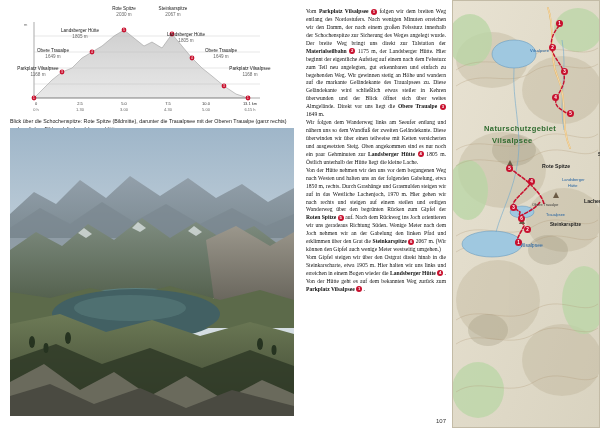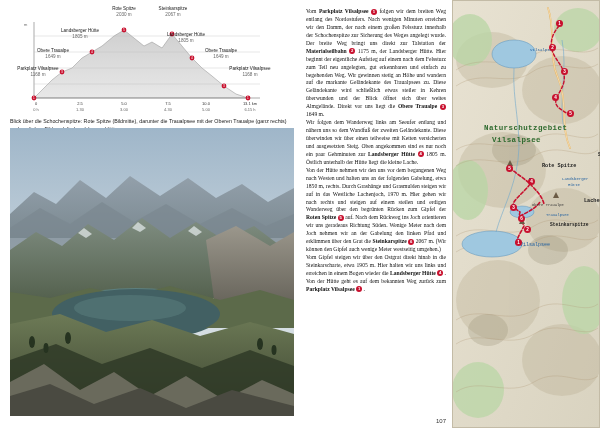--- a/index.html
+++ b/index.html
@@ -54,21 +54,21 @@
   }
   .pagenum{
     position:absolute;right:6px;bottom:4px;
     font-family:"Liberation Sans",sans-serif;font-size:6px;color:#333;
   }
 
   
   .mapcol{width:148px;height:428px;position:relative;overflow:hidden;}
   .mapcol svg{display:block;}
 
-  .mlabel{position:absolute;font-family:Liberation Mono, monospace;color:#3a3a3a;padding-left:28px;}
+  .mlabel{position:absolute;font-family:Liberation Sans, sans-serif;color:#3a3a3a;padding-left:28px;}
   .mlabel.green{color:#2f6b2f;font-weight:bold;letter-spacing:0.4px;}
   .mlabel.blue{color:#1f5fa0;}
   .mlabel.dark{color:#222;font-weight:bold;}
   .mbadge{
     position:absolute;width:7px;height:7px;border-radius:50%;
     background:#c8102e;color:#fff;font-family:"Liberation Sans",sans-serif;
     font-size:4.6px;line-height:7px;text-align:center;font-weight:bold;
   }
   .pbadge{
     position:absolute;width:7px;height:7px;border-radius:50%;

